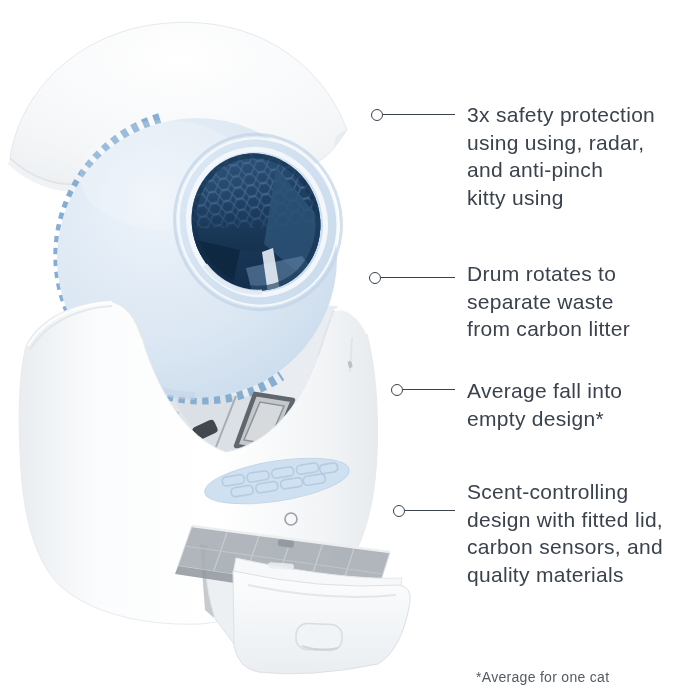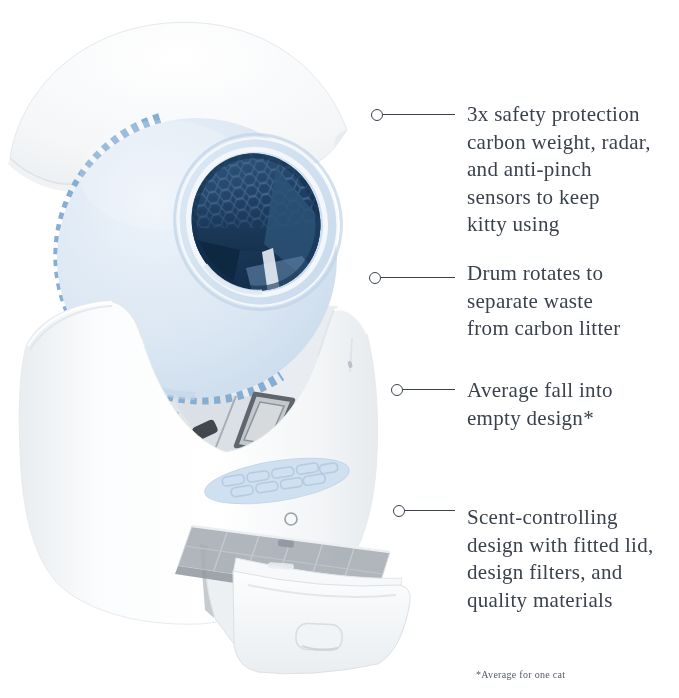--- a/index.html
+++ b/index.html
@@ -1,28 +1,28 @@
 <!DOCTYPE html>
 <html style="--bg: #ffffff; --text: #3a424d; --line: #3b434e; --muted: #545b63; --drum: #d7e4f2; --teeth: #86aed3; --interior: #1d3c5e; --pad: #cfe0f0;"><head>
 <meta charset="utf-8">
 <style>
   :root{
     --bg:#ffffff; --text:#3a424d; --line:#3b434e; --muted:#545b63;
     --drum:#d7e4f2; --teeth:#86aed3; --interior:#1d3c5e; --pad:#cfe0f0;
   }
   html,body{margin:0;padding:0;background:#fff;}
   .canvas{position:relative;width:679px;height:698px;background:var(--bg);overflow:hidden;
-          font-family:Liberation Serif, serif;}
+          font-family:Liberation Sans, sans-serif;}
   .product-svg{position:absolute;left:0;top:0;}
   .marker{position:absolute;display:flex;align-items:center;height:13px;}
   .dot{width:10px;height:10px;border:1.6px solid var(--line);border-radius:50%;background:#fff;flex:0 0 auto;}
   .rule{flex:1;height:1.6px;background:var(--line);}
   .callout-text{position:absolute;color:var(--text);font-size:21px;line-height:27.5px;
                 letter-spacing:.3px;white-space:nowrap;}
-  .footnote{position:absolute;font-size:10px;color:var(--muted);letter-spacing:.3px;white-space:nowrap;}
+  .footnote{position:absolute;font-size:14px;color:var(--muted);letter-spacing:.3px;white-space:nowrap;}
 </style>
 </head>
 <body>
 
 <div class="canvas">
 
   <svg class="product-svg" width="679" height="698" viewBox="0 0 679 698">
     <defs>
       <radialGradient id="domeGrad" cx="50%" cy="22%" r="90%">
         <stop offset="0%" stop-color="#ffffff"></stop>
@@ -188,35 +188,34 @@
     <span class="dot"></span>
     <span class="rule"></span>
   </div>
   <div class="marker" style="left:393px;top:504px;width:62px">
     <span class="dot"></span>
     <span class="rule"></span>
   </div>
 
   <div class="callout-text" style="left:467px;top:101px">
     <div>3x safety protection</div>
-    <div>carbon weight, radar,</div>
+    <div>using using, radar,</div>
     <div>and anti-pinch</div>
-    <div>sensors to keep</div>
     <div>kitty using</div>
   </div>
   <div class="callout-text" style="left:467px;top:260px">
     <div>Drum rotates to</div>
     <div>separate waste</div>
     <div>from carbon litter</div>
   </div>
   <div class="callout-text" style="left:467px;top:377px">
     <div>Average fall into</div>
     <div>empty design*</div>
   </div>
-  <div class="callout-text" style="left:467px;top:504px">
+  <div class="callout-text" style="left:467px;top:478px">
     <div>Scent-controlling</div>
     <div>design with fitted lid,</div>
-    <div>design filters, and</div>
+    <div>carbon sensors, and</div>
     <div>quality materials</div>
   </div>
 
   <div class="footnote" style="left:476px;top:669px">*Average for one cat</div>
 </div>
 
 </body></html>

